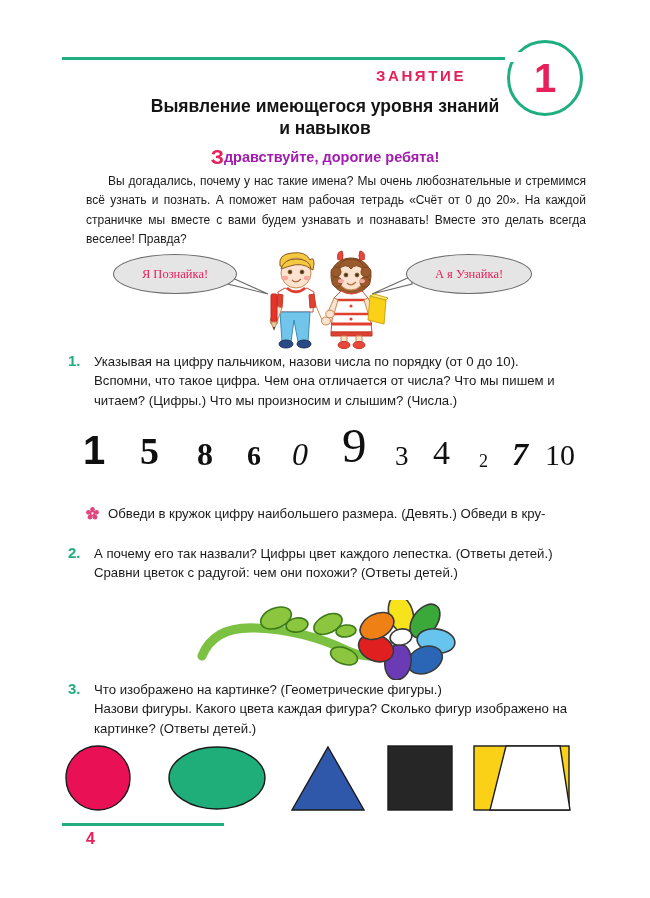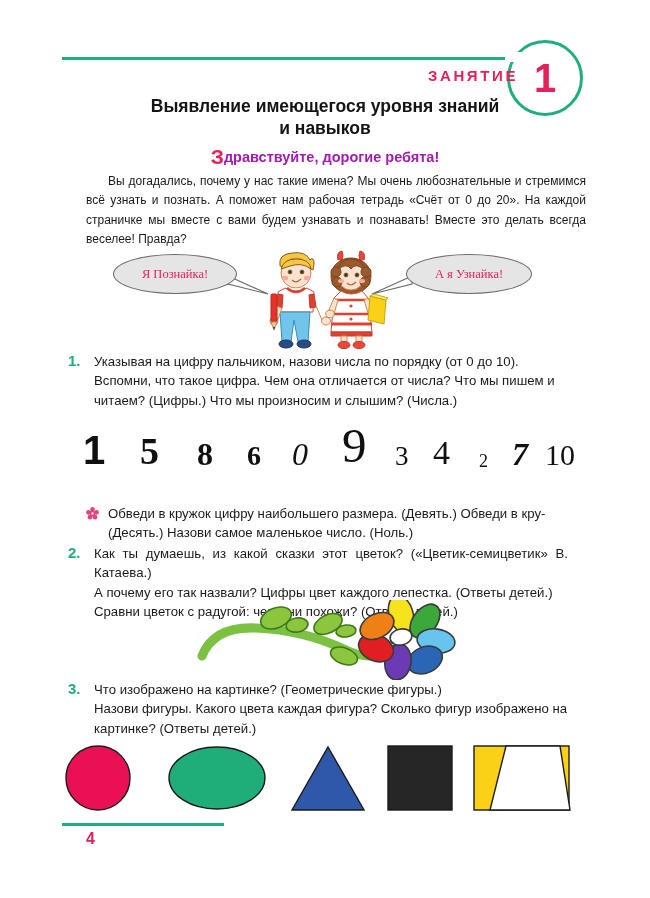--- a/index.html
+++ b/index.html
@@ -59,24 +59,24 @@
     display: flex;
     align-items: center;
     justify-content: center;
     font-size: 40px;
     font-weight: bold;
     color: #e8205a;
     letter-spacing: 0;
   }
   .lesson-label {
     position: absolute;
-    left: 348px;
+    left: 336px;
     top: 67px;
     width: 170px;
-    text-align: right;
+    text-align: center;
     font-size: 15px;
     font-weight: bold;
     letter-spacing: 2.6px;
     color: #e8205a;
   }
 
   .main-title {
     position: absolute;
     left: 110px;
     top: 95px;
@@ -399,28 +399,26 @@
       <circle cx="19.5" cy="9.8" r="4.3"></circle>
       <circle cx="16.6" cy="18.7" r="4.3"></circle>
       <circle cx="7.4" cy="18.7" r="4.3"></circle>
       <circle cx="4.5" cy="9.8" r="4.3"></circle>
       <circle cx="12" cy="12" r="5.4"></circle>
     </g>
     <circle cx="12" cy="12" r="2.1" fill="#ffffff"></circle>
   </svg>
   <div class="bullet-text">
     <div>Обведи в кружок цифру наибольшего размера. (Девять.) Обведи в кру-</div>
-    <div class="lastline">(Десять.) Назови самое маленькое число. (Ноль.)</div>
   </div>
 </div>
 
 <div class="task" id="task-2">
   <div class="task-num">2.</div>
   <div class="task-body">
-    <div>Как ты думаешь, из какой сказки этот цветок? («Цветик-семицветик» В. Катаева.)</div>
     <div>А почему его так назвали? Цифры цвет каждого лепестка. (Ответы детей.)</div>
     <div class="lastline">Сравни цветок с радугой: чем они похожи? (Ответы детей.)</div>
   </div>
 </div>
 
 <div class="flower-wrap">
   <svg width="265" height="80" viewBox="0 0 265 80">
 
     <path d="M6 56 Q18 26 60 28 Q108 30 150 50 Q176 62 190 50" fill="none" stroke="#7cc142" stroke-width="9" stroke-linecap="round"></path>
     <path d="M6 56 Q18 26 60 28 Q108 30 150 50 Q176 62 190 50" fill="none" stroke="#4e8c22" stroke-width="10.5" stroke-linecap="round" opacity="0.0"></path>

